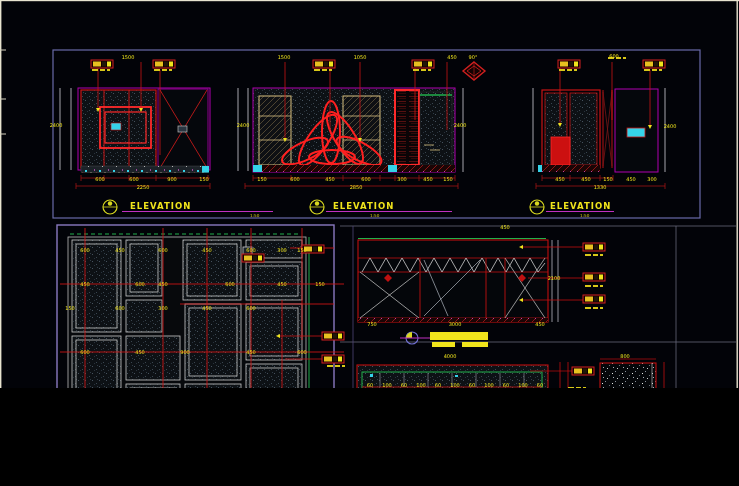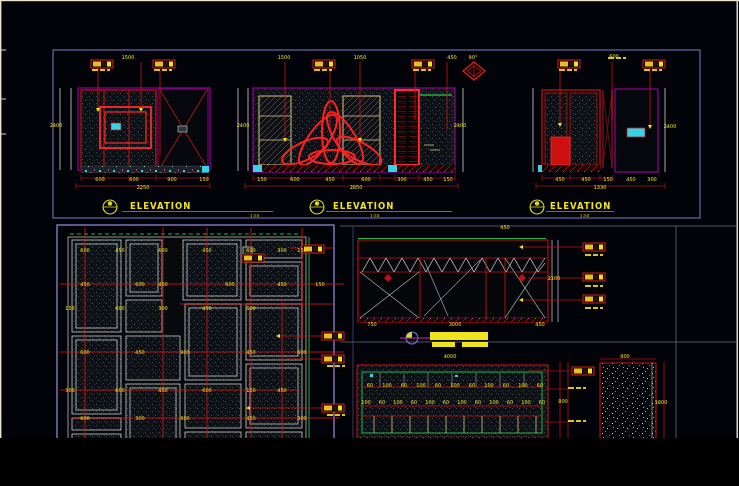--- a/index.html
+++ b/index.html
@@ -1,16 +1,16 @@
 <!DOCTYPE html>
 <html><head>
 <meta charset="utf-8">
 <style>
   html,body{margin:0;padding:0;background:#000;}
-  #sheet{position:relative;width:739px;height:438px;background:#020308;overflow:hidden;
+  #sheet{position:relative;width:739px;height:388px;background:#020308;overflow:hidden;
          font-family:"DejaVu Sans",sans-serif;}
   svg text{font-family:"DejaVu Sans",sans-serif;}
   .dimtxt{fill:#f0e41c;font-size:5px;text-anchor:middle;}
   .eltitle{fill:#f0e41c;font-size:8.5px;font-weight:bold;letter-spacing:1px;}
   .scaletxt{fill:#d8c818;font-size:4.2px;}
   #wm{position:absolute;left:2px;top:442px;width:180px;height:44px;pointer-events:none;}
   #wm .t{position:absolute;left:36px;top:-2px;font-size:25px;font-weight:bold;
         color:#2f6fd8;letter-spacing:1px;text-shadow:0 0 1px #0a2a66,1px 1px 0 #123;}
   #wm .r{position:absolute;left:28px;top:14px;font-size:12px;font-weight:bold;color:#fca5a5;opacity:.95;}
   #wm .u{position:absolute;left:36px;top:24px;font-size:12px;font-weight:normal;color:#929aa4;letter-spacing:.5px;}

